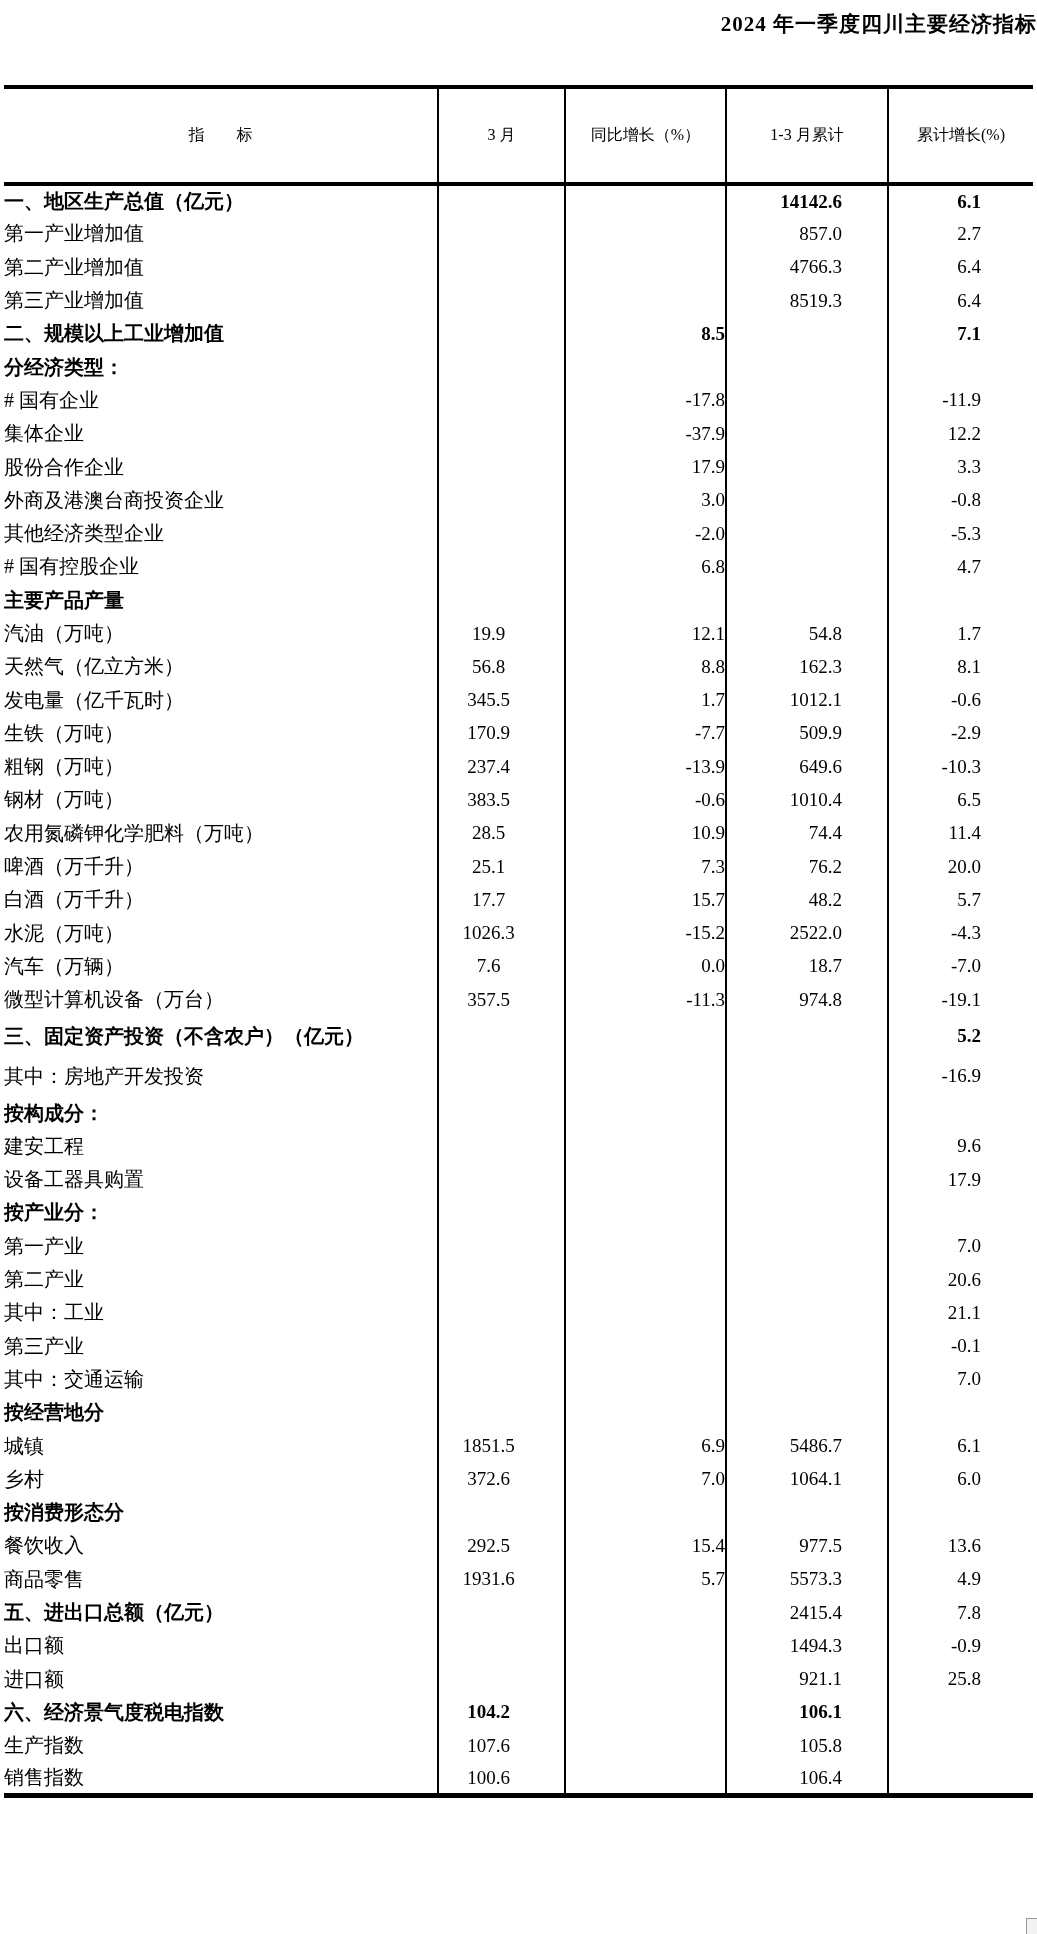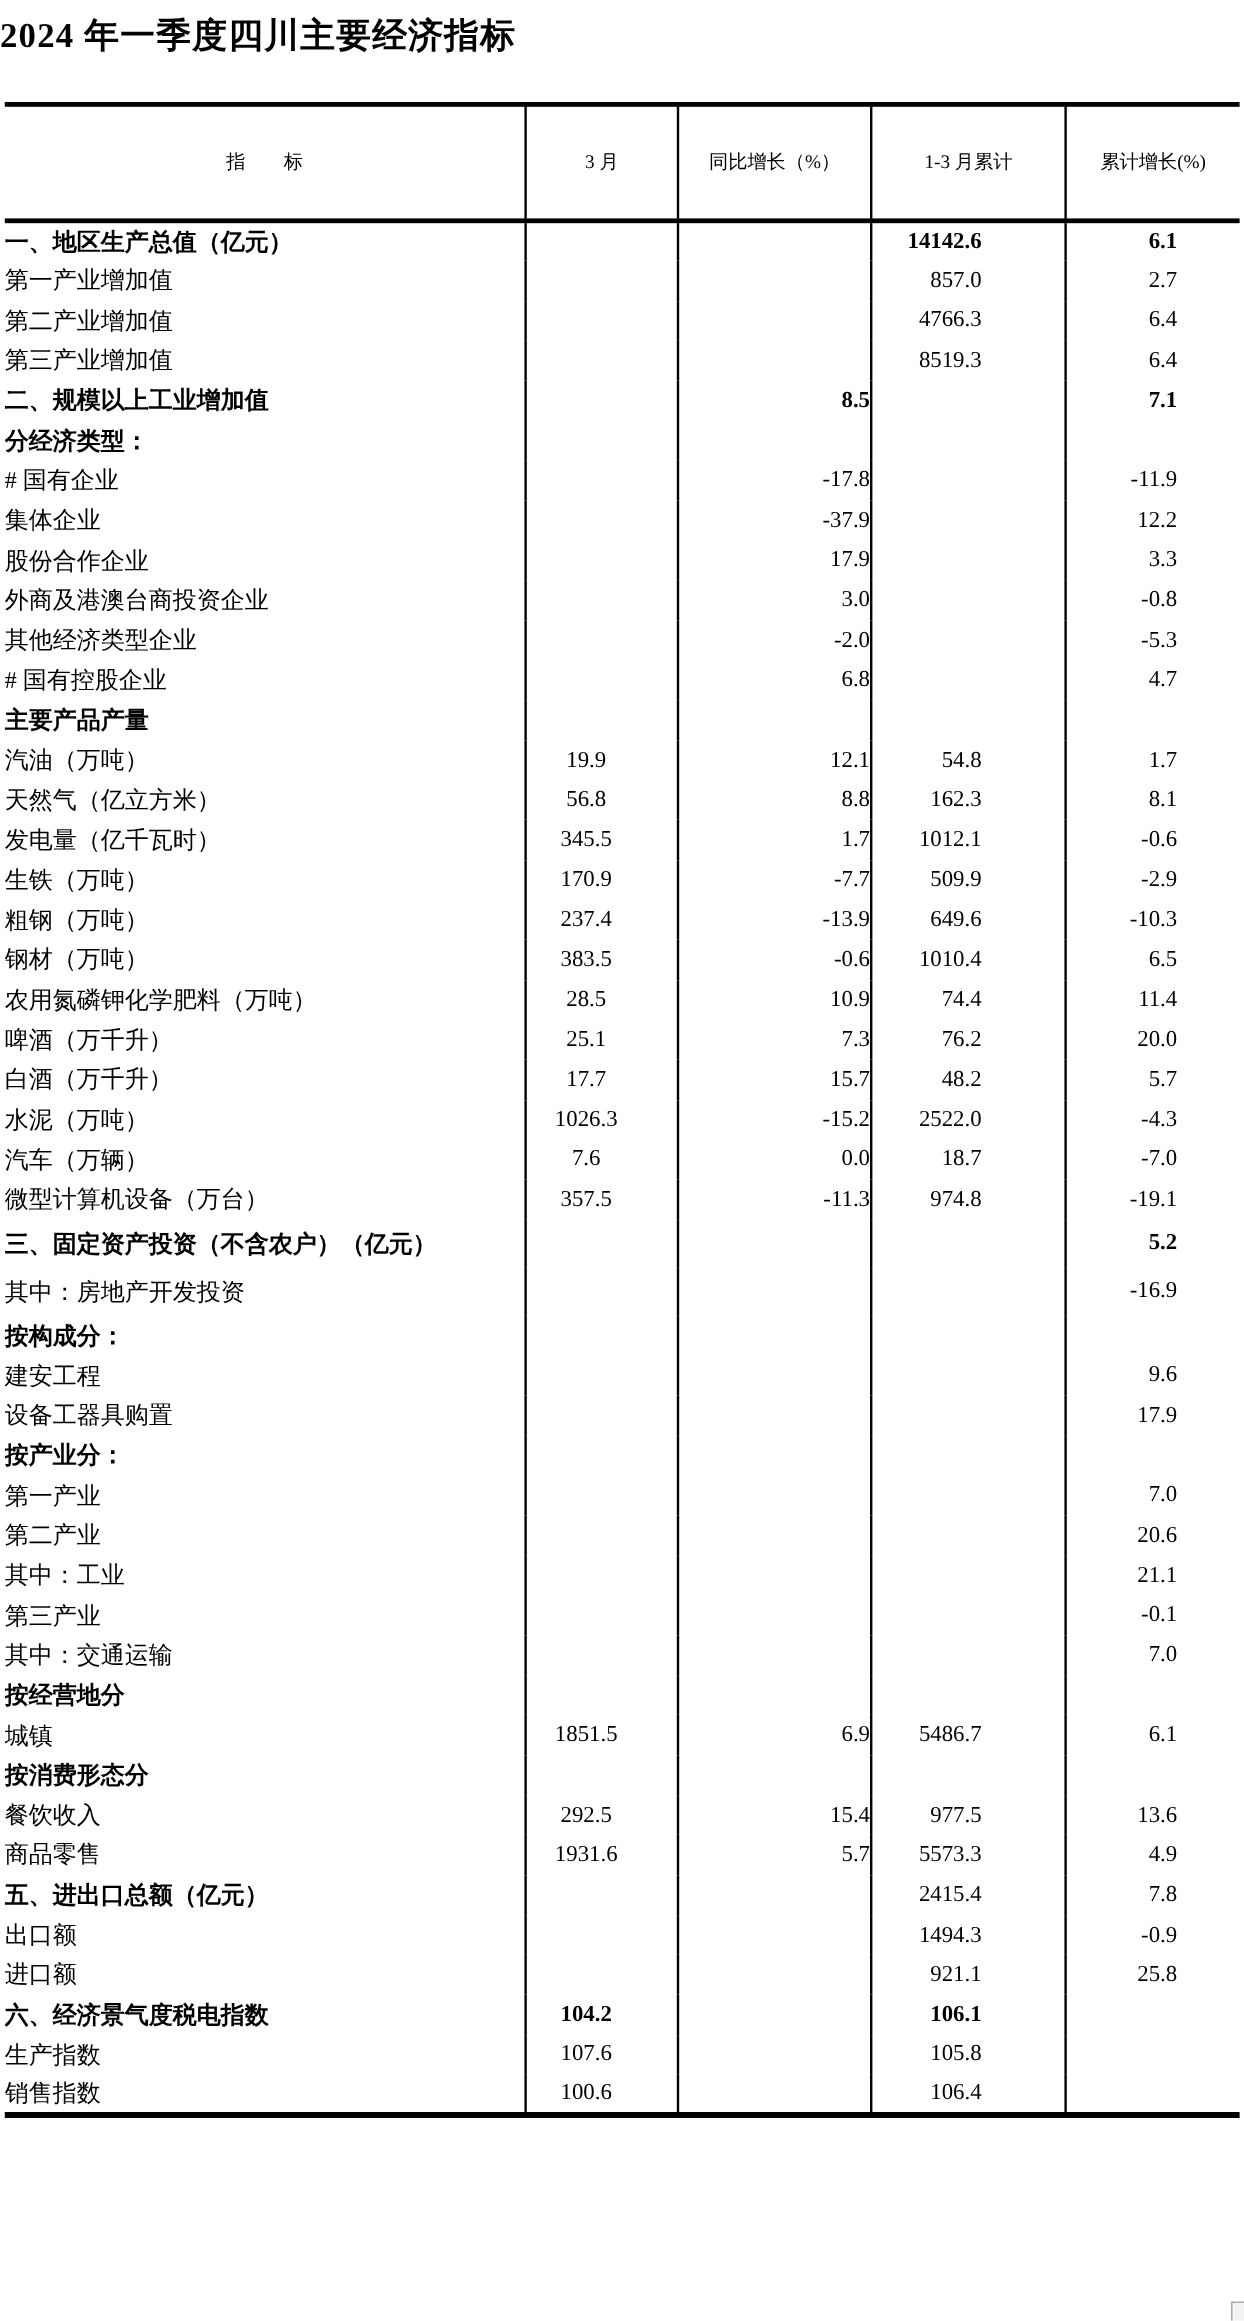--- a/index.html
+++ b/index.html
@@ -6,22 +6,22 @@
   .page{
     position:relative;
     width:1037px;height:1934px;
     background:#ffffff;
     font-family:"Liberation Serif","DejaVu Serif",serif;
     color:#000;
     overflow:hidden;
   }
   .title{
     position:absolute;top:10px;left:0;width:100%;
-    text-align:left;
-    font-size:29px;font-weight:bold;
+    text-align:right;
+    font-size:21px;font-weight:bold;
     letter-spacing:1px;
     white-space:nowrap;
   }
   .econ-table{
     position:absolute;top:85px;left:4px;
     width:1029px;
     border-collapse:collapse;
     table-layout:fixed;
     border-top:4px solid #000;
     border-bottom:5px solid #000;
@@ -36,21 +36,21 @@
   .econ-table tbody tr.tall{height:40px;}
   .econ-table td{
     padding:0;font-size:19px;vertical-align:middle;
     white-space:nowrap;overflow:hidden;
   }
   .c1,.c2,.c3,.c4{border-right:2px solid #000;}
   td.lab{font-size:20px;text-align:left;}
   td.num{text-align:right;}
   td.c2{padding-right:26px;text-align:center;}
   td.c3{}
-  td.c4{padding-right:69px;margin-top:24px;}
+  td.c4{padding-right:45px;margin-top:24px;}
   td.c5{padding-right:52px;}
   .ind0{padding-left:6px;font-family:Liberation Mono, monospace;}
   .ind1{padding-left:53px;}
   .ind2{padding-left:73px;}
   .ind3{padding-left:101px;}
   .b{font-weight:bold;}
   .corner{
     position:absolute;right:-3px;bottom:-4px;
     width:12px;height:18px;
     border:1px solid #9a9a9a;
@@ -342,20 +342,27 @@
           <td class="num c5"></td>
         </tr>
         <tr>
           <td class="lab c1 ind2">城镇</td>
           <td class="num c2">1851.5</td>
           <td class="num c3">6.9</td>
           <td class="num c4">5486.7</td>
           <td class="num c5">6.1</td>
         </tr>
         <tr>
+          <td class="lab c1 ind2">乡村</td>
+          <td class="num c2">372.6</td>
+          <td class="num c3">7.0</td>
+          <td class="num c4">1064.1</td>
+          <td class="num c5">6.0</td>
+        </tr>
+        <tr>
           <td class="lab c1 ind1 b">按消费形态分</td>
           <td class="num c2"></td>
           <td class="num c3"></td>
           <td class="num c4"></td>
           <td class="num c5"></td>
         </tr>
         <tr>
           <td class="lab c1 ind2">餐饮收入</td>
           <td class="num c2">292.5</td>
           <td class="num c3">15.4</td>

